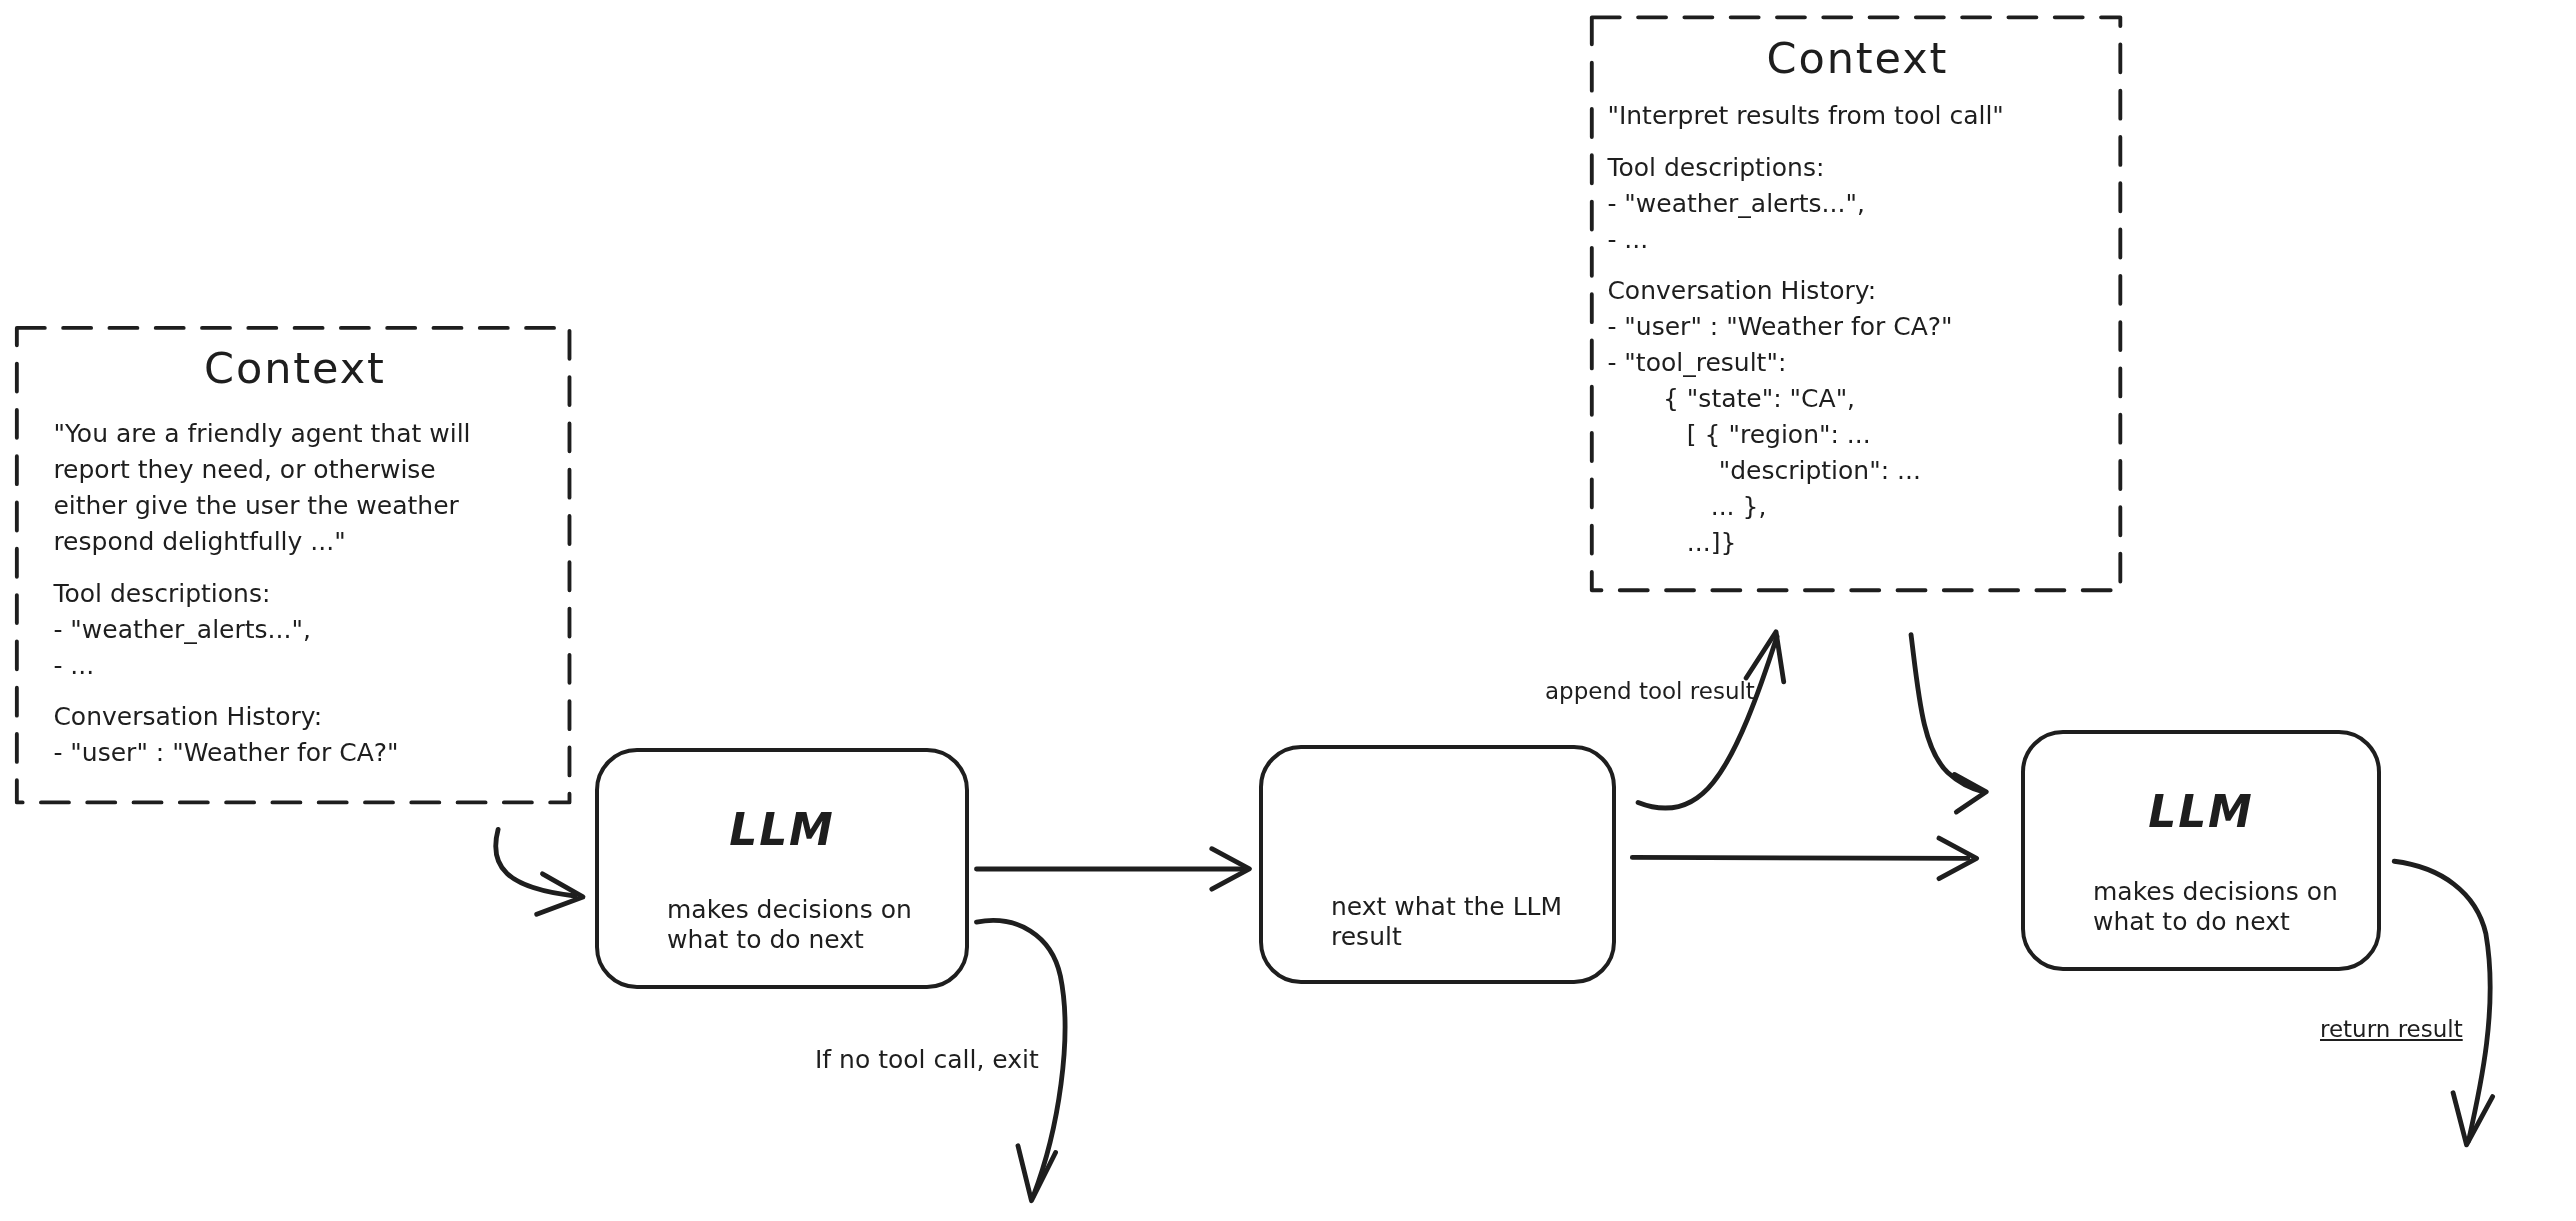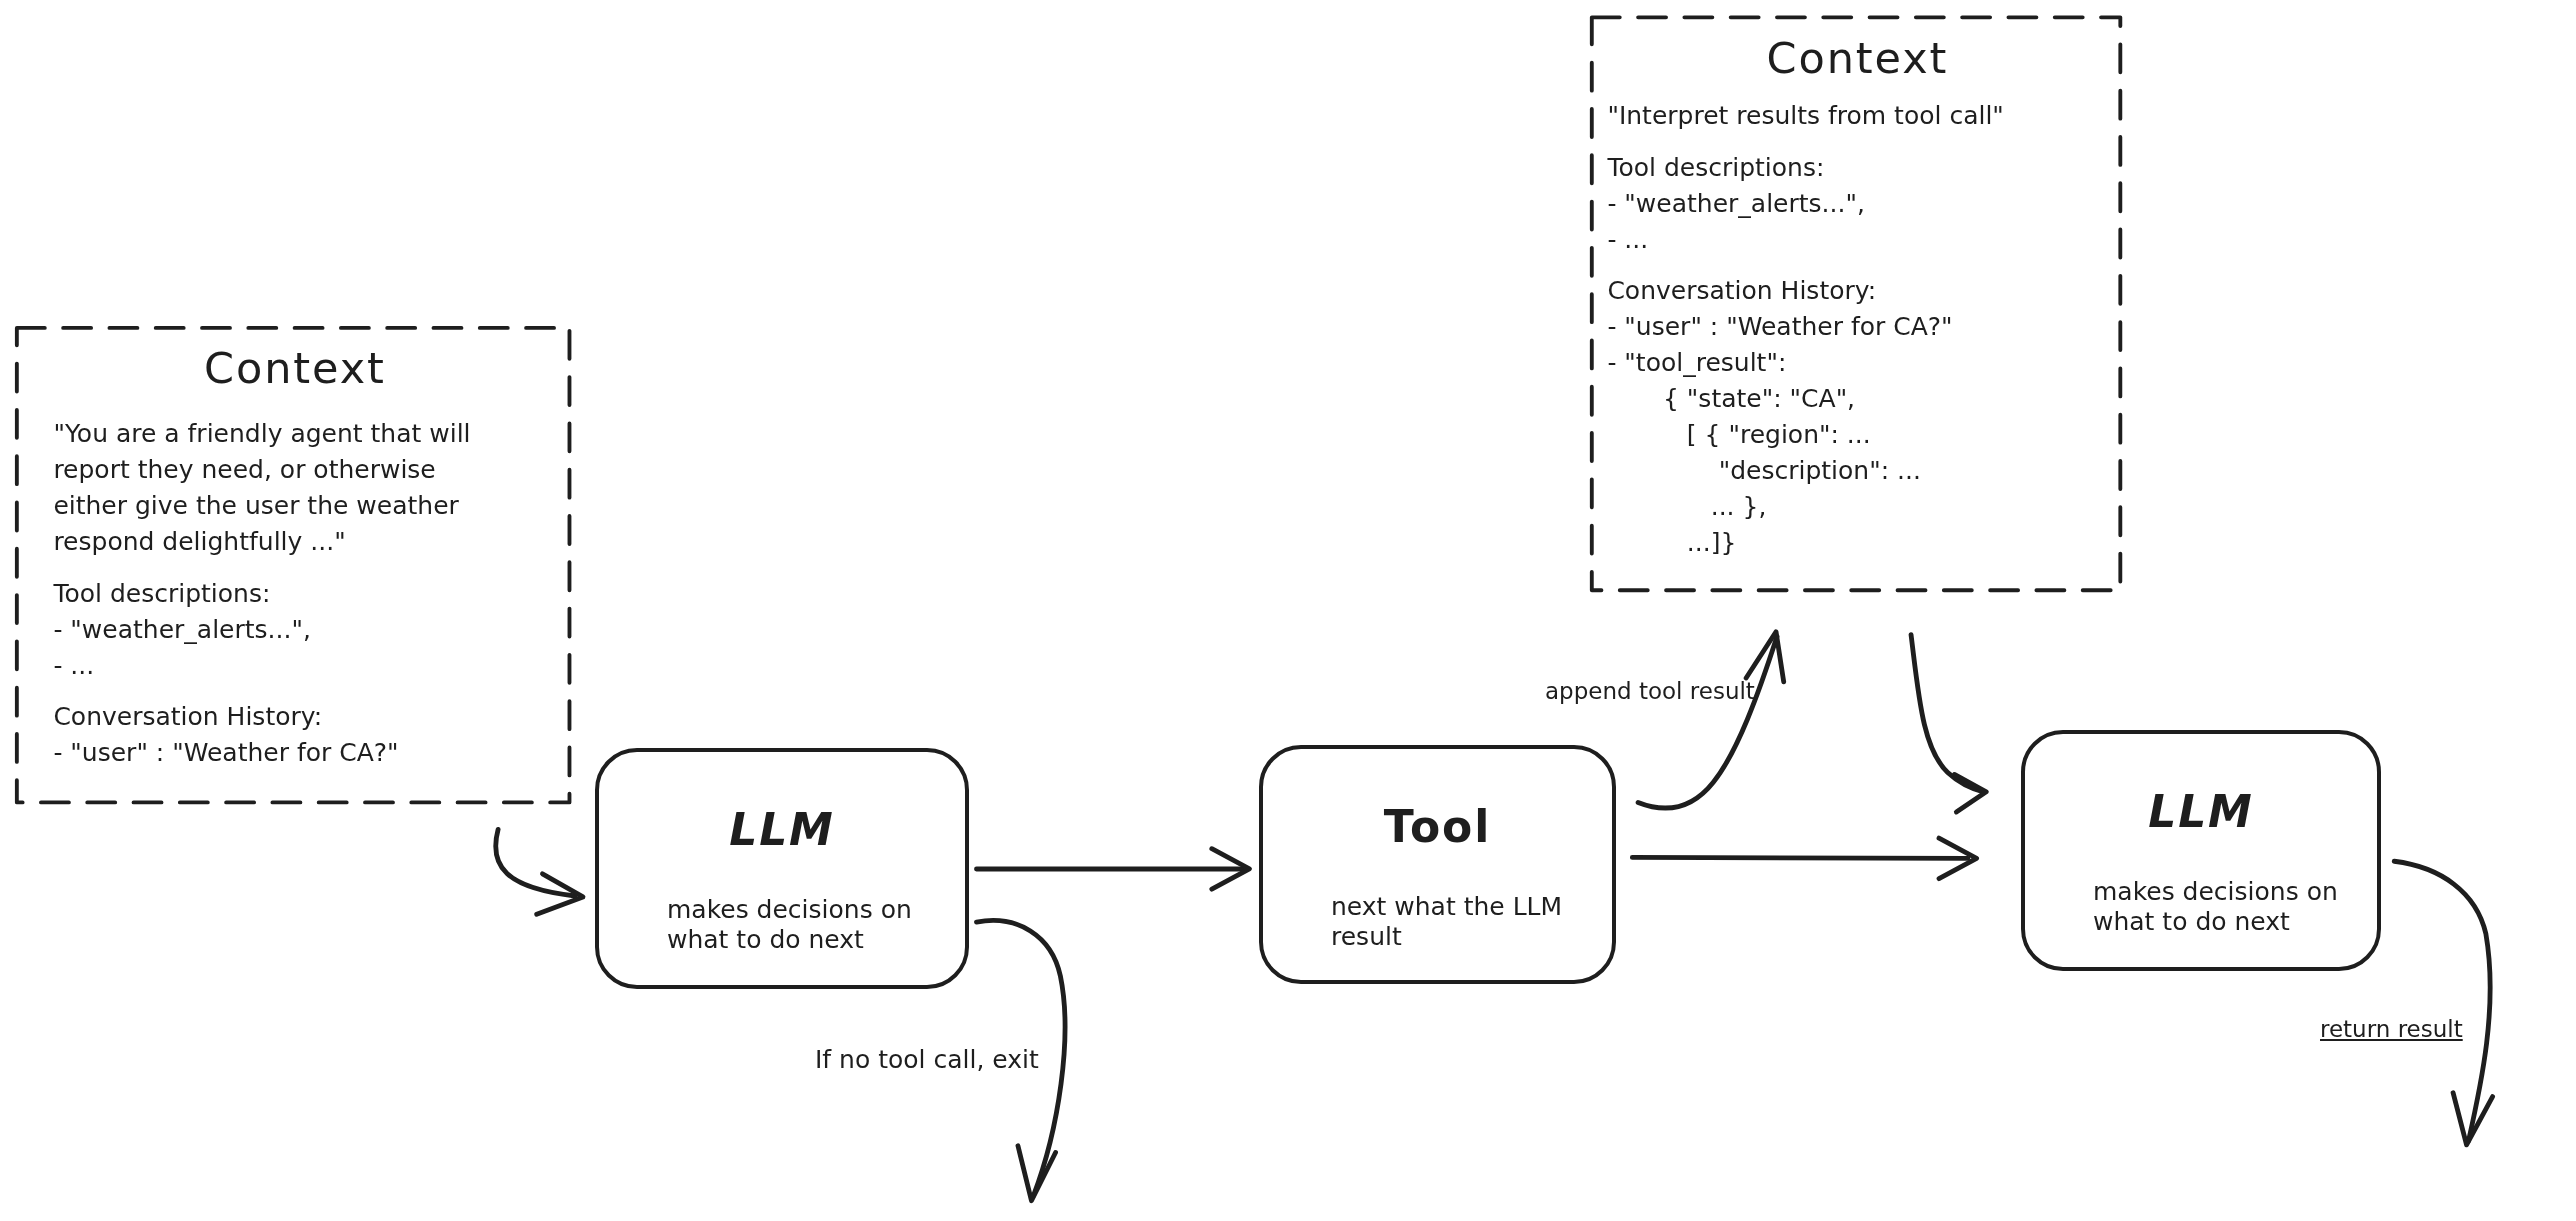--- a/index.html
+++ b/index.html
@@ -116,21 +116,20 @@
 
   <div class="node" id="node-llm1">
     <div class="node-title italic">LLM</div>
     <div class="node-sub">
         <div class="ctx-line">makes decisions on</div>
         <div class="ctx-line">what to do next</div>
       </div>
   </div>
 
   <div class="node" id="node-tool">
-    <div class="node-title">Tool</div>
     <div class="node-sub">
         <div class="ctx-line">next what the LLM</div>
         <div class="ctx-line">result</div>
       </div>
   </div>
 
   <div class="node" id="node-llm2">
     <div class="node-title italic">LLM</div>
     <div class="node-sub">
         <div class="ctx-line">makes decisions on</div>

